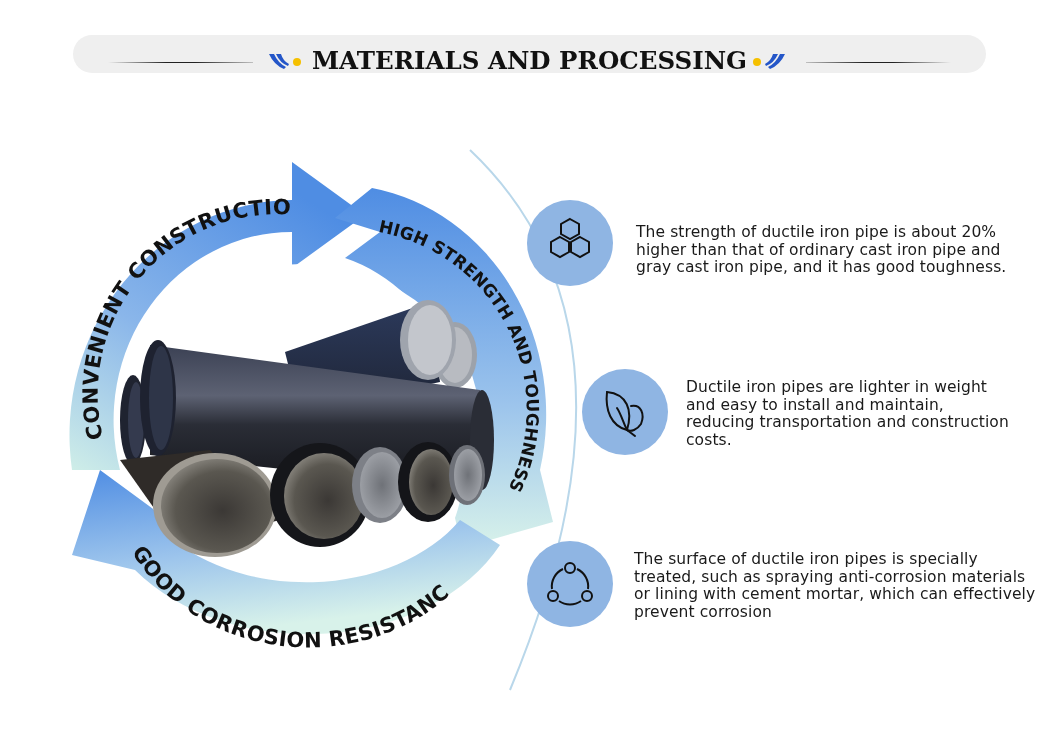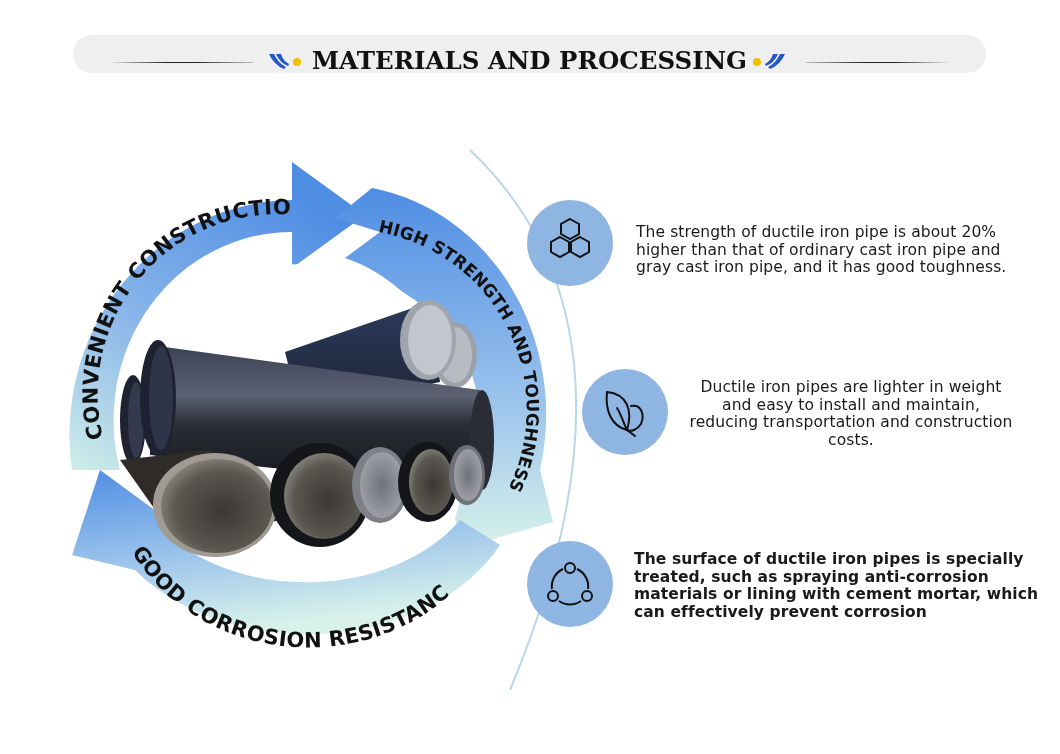--- a/index.html
+++ b/index.html
@@ -155,27 +155,27 @@
 <div class="feature-icon" style="left:582px; top:369px;">
   <svg width="56" height="56" viewBox="0 0 56 56">
     <g fill="none" stroke="#111" stroke-width="2" stroke-linecap="round">
       <path d="M10 8 C30 10 36 26 30 46 C14 42 8 26 10 8 Z"></path>
       <path d="M20 24 C24 30 26 38 30 46"></path>
       <path d="M34 22 C44 20 48 30 44 40 C40 46 34 48 30 46"></path>
       <path d="M30 46 L38 52"></path>
     </g>
   </svg>
 </div>
-<div class="feature-text" style="left:686px; top:379px; width:330px;text-align:center;">Ductile iron pipes are lighter in weight and easy to install and maintain, reducing transportation and construction costs.</div>
+<div class="feature-text" style="left:686px; top:379px; width:330px;">Ductile iron pipes are lighter in weight and easy to install and maintain, reducing transportation and construction costs.</div>
 
 <div class="feature-icon" style="left:527px; top:541px;">
   <svg width="56" height="56" viewBox="0 0 56 56">
     <g fill="none" stroke="#111" stroke-width="2">
       <circle cx="28" cy="12" r="5"></circle>
       <circle cx="11" cy="40" r="5"></circle>
       <circle cx="45" cy="40" r="5"></circle>
       <path d="M21 13 A 19 19 0 0 0 10 33"></path>
       <path d="M35 13 A 19 19 0 0 1 46 33"></path>
       <path d="M17 45 A 19 19 0 0 0 39 45"></path>
     </g>
   </svg>
 </div>
-<div class="feature-text" style="left:634px; top:551px; width:410px;font-weight:bold;">The surface of ductile iron pipes is specially treated, such as spraying anti-corrosion materials or lining with cement mortar, which can effectively prevent corrosion</div>
+<div class="feature-text" style="left:634px; top:551px; width:410px;">The surface of ductile iron pipes is specially treated, such as spraying anti-corrosion materials or lining with cement mortar, which can effectively prevent corrosion</div>
 
 </body></html>

